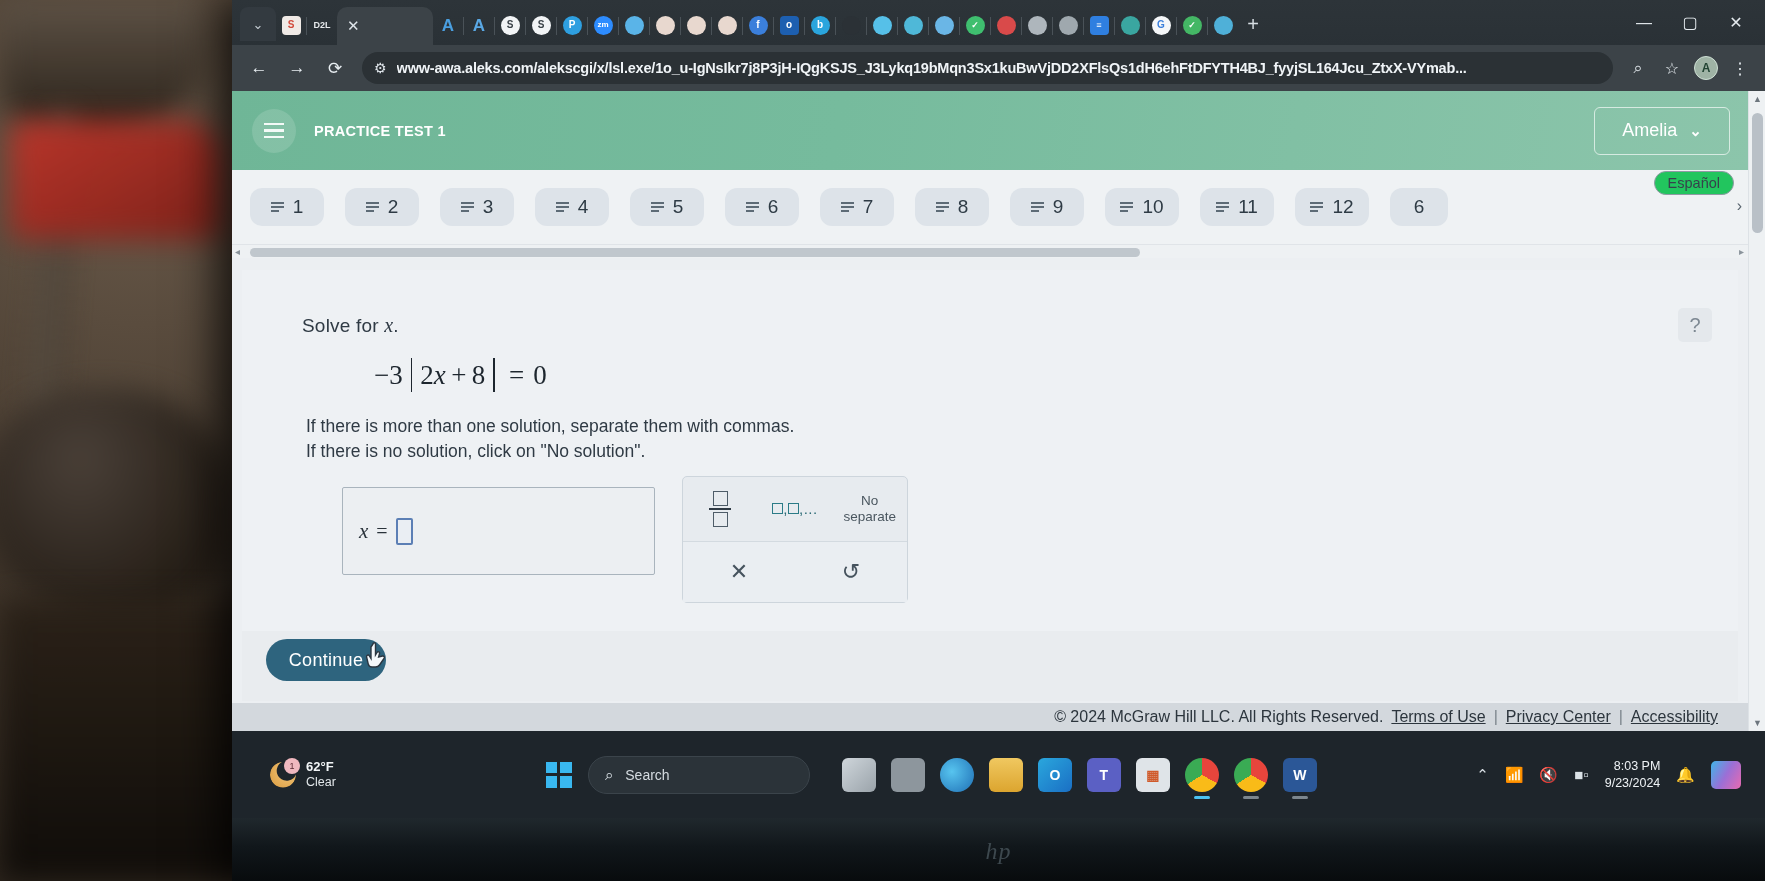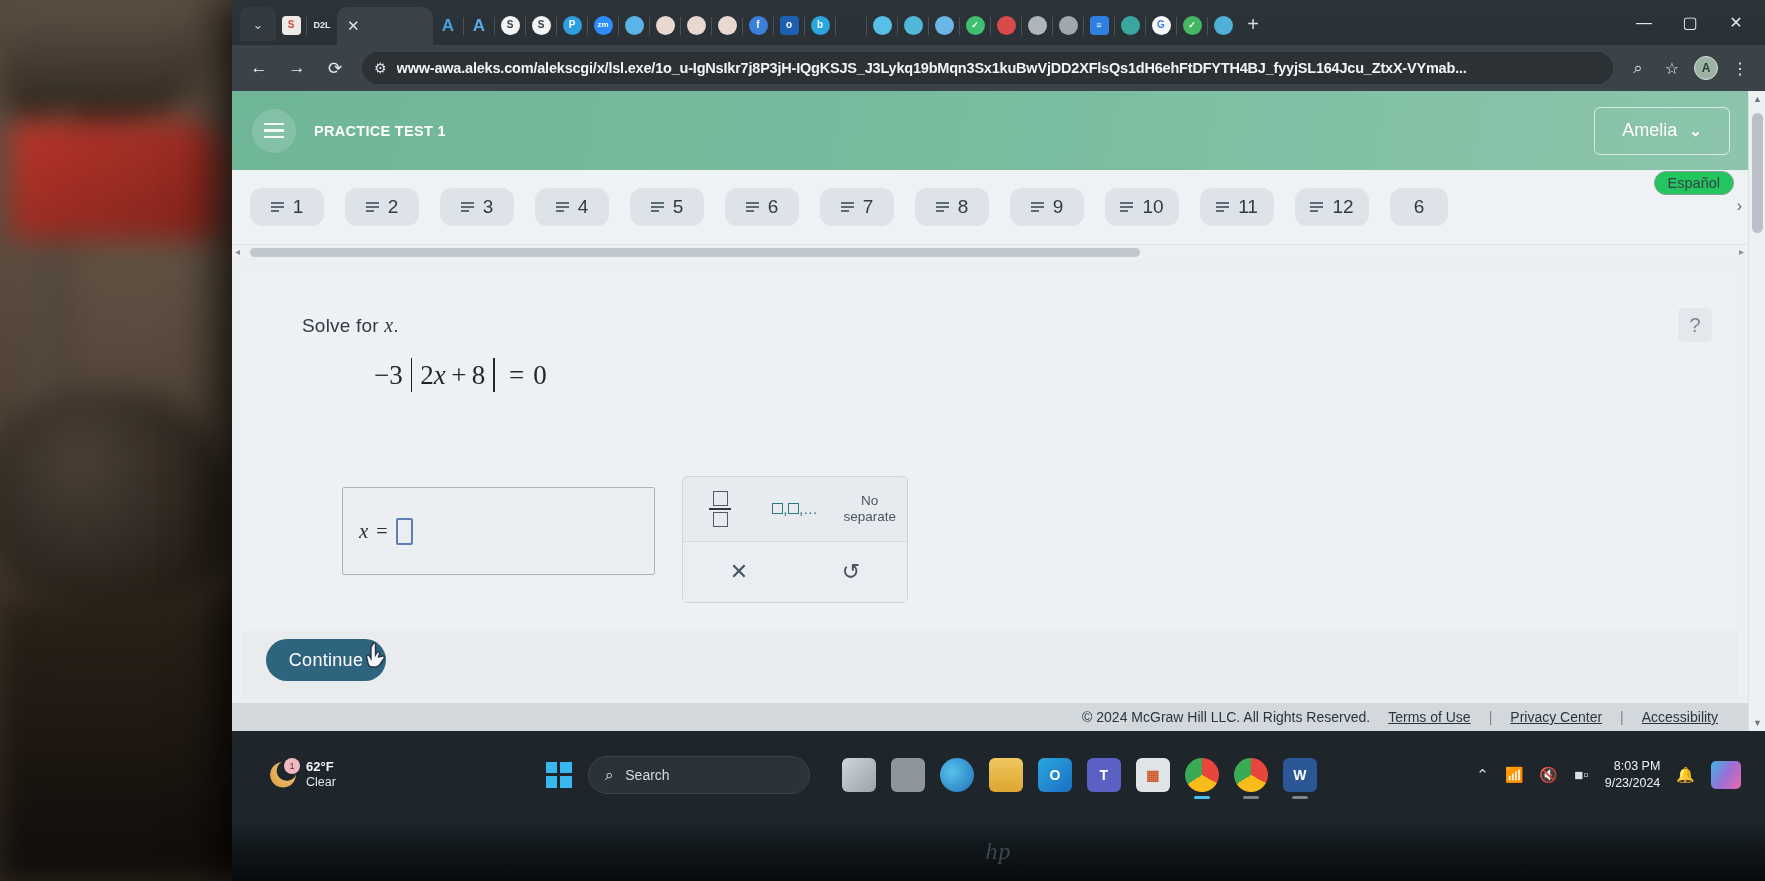--- a/index.html
+++ b/index.html
@@ -294,21 +294,21 @@
   }
   #cursor-hand {
     position: absolute; left: 122px; top: 10px; width: 26px; height: 30px;
     pointer-events: none;
   }
 
   
   #copyright {
     position: absolute; left: 0; bottom: 0; width: 1516px; height: 28px;
     background: #d3d8dd; display: flex; align-items: center; justify-content: flex-end;
-    padding-right: 30px; gap: 18px; font-size: 14px; color: #2c353d;
+    padding-right: 30px; gap: 8px; font-size: 16px; color: #2c353d;
   }
   #copyright a { color: #2c353d; text-decoration: underline; }
   #copyright .sep { color: #7b848c; }
 
   
   #vscroll {
     position: absolute; right: 0; top: 0; width: 17px; height: 640px;
     background: #eef1f3; border-left: 1px solid #dde2e6;
   }
   #vscroll .arr { width: 17px; height: 16px; display:flex; align-items:center;
@@ -669,20 +669,24 @@
 
             <div id="equation">
               <span>−3</span>
               <span class="absbar"></span>
               <span>2<i>x</i> + 8</span>
               <span class="absbar"></span>
               <span style="margin-left:6px;">=</span>
               <span style="margin-left:6px;">0</span>
             </div>
 
+            <div id="instr">
+              <div>If there is more than one solution, separate them with commas.</div>
+              <div>If there is no solution, click on "No solution".</div>
+            </div>
 
             <div id="answer-box">
               <span class="xlabel">x</span>
               <span class="eq">=</span>
               <span id="answer-slot"></span>
             </div>
 
             <div id="palette">
               <div id="palette-top">
                 <div class="pal-btn">

